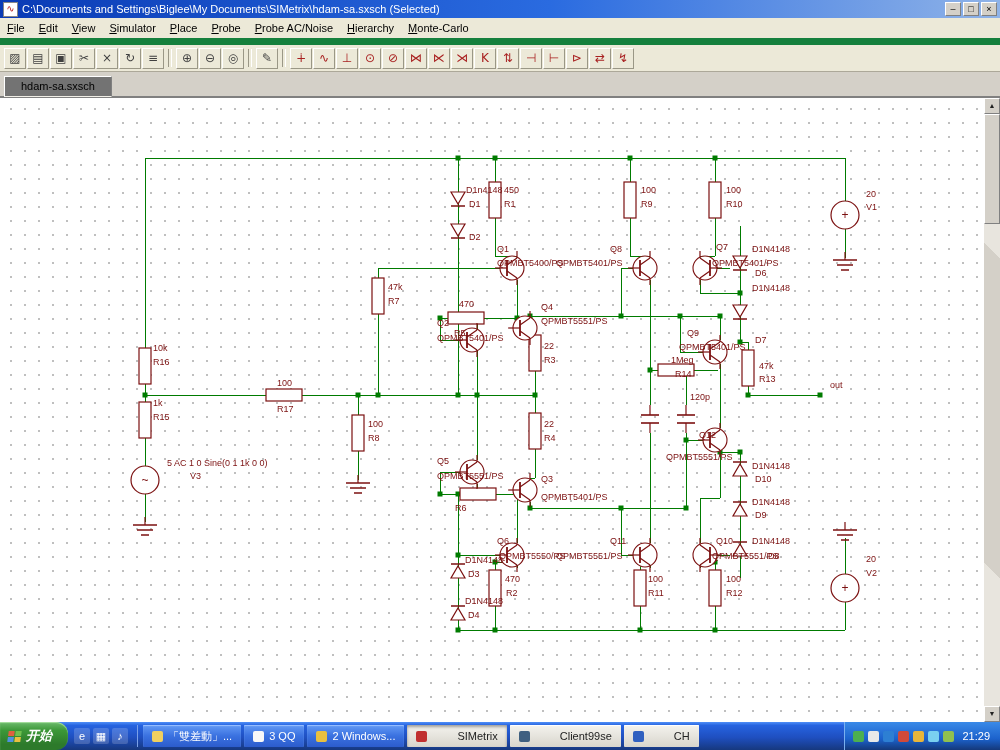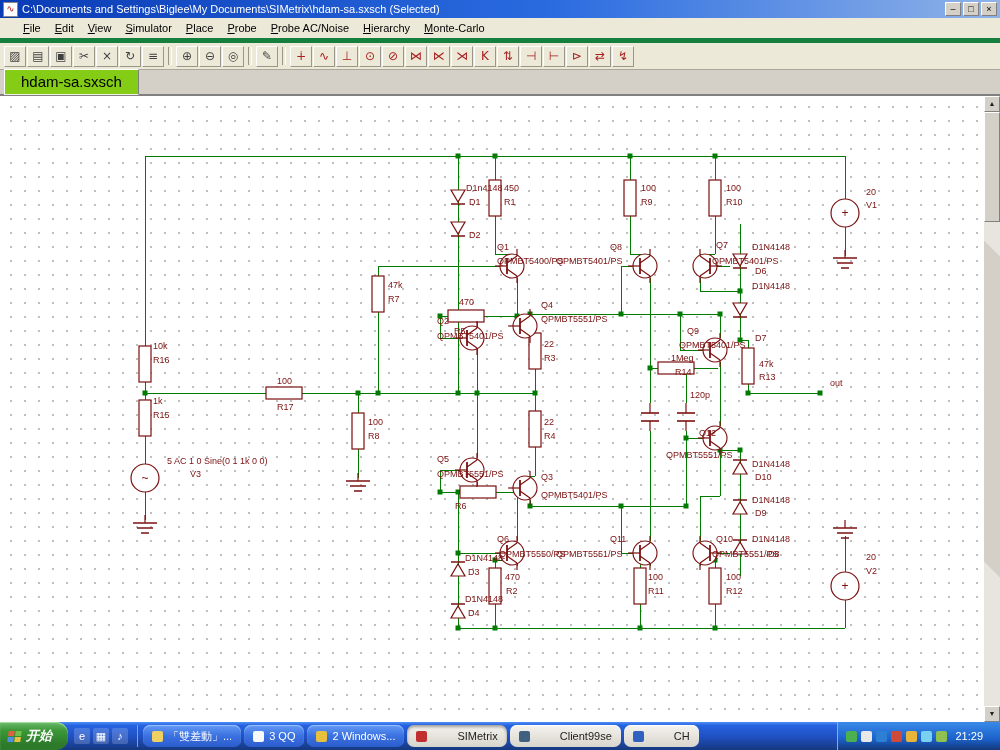--- a/index.html
+++ b/index.html
@@ -6,31 +6,31 @@
   body{font-family:"Liberation Sans",sans-serif;}
   .screen{position:relative;width:1000px;height:750px;background:#d4d0c8;}
   .window{position:absolute;top:0;left:0;width:1000px;height:722px;display:flex;flex-direction:column;background:#ece9d8;}
   
   .titlebar{height:18px;background:linear-gradient(90deg,#0a3bb5 0%,#2a6be0 55%,#8fb3e8 100%);display:flex;align-items:center;padding:0 3px;gap:4px;}
   .app-icon{width:13px;height:13px;background:#fff;border:1px solid #888;color:#b01010;font-size:10px;line-height:12px;text-align:center;flex:none;}
   .title{color:#fff;font-size:11px;font-weight:normal;white-space:nowrap;overflow:hidden;flex:1;}
   .tb-btns{display:flex;gap:2px;flex:none;}
   .tbtn{width:16px;height:14px;background:#d4d0c8;border:1px solid;border-color:#fff #808080 #808080 #fff;font-size:9px;line-height:11px;text-align:center;padding:0;font-family:"Liberation Sans",sans-serif;}
   
-  .menubar{height:20px;background:#ece9d8;display:flex;align-items:center;padding-left:16px;border-bottom:5px solid #15803d;}
+  .menubar{height:20px;background:#ece9d8;display:flex;align-items:center;padding-left:0;border-bottom:7px solid #15803d;}
   .menu-item{font-size:11px;padding:3px 7px;color:#000;cursor:default;}
   .menu-item u{text-decoration:underline;}
   
   .toolbar{height:26px;background:#ece9d8;display:flex;align-items:center;padding-left:4px;gap:1px;border-bottom:1px solid #aca899;}
   .tb-btn{width:22px;height:21px;background:#ece9d8;border:1px solid;border-color:#fff #9a9786 #9a9786 #fff;font-size:12px;line-height:18px;text-align:center;padding:0;color:#404040;font-family:"DejaVu Sans",sans-serif;}
   .tb-btn.red{color:#a82020;}
   .tb-sep{width:2px;height:18px;border-left:1px solid #9a9786;border-right:1px solid #fff;margin:0 3px;}
   
   .tabbar{height:24px;background:#d4d0c8;display:flex;align-items:flex-end;padding-left:4px;border-bottom:1px solid #808080;}
-  .tab{background:#84cc16;border:1px solid;border-color:#fff #808080 #f1efe7 #fff;padding:3px 16px 4px 16px;font-size:15px;margin-bottom:-1px;}
+  .tab{background:#737373;border:1px solid;border-color:#fff #808080 #f1efe7 #fff;padding:3px 16px 4px 16px;font-size:11px;margin-bottom:-1px;}
   
   .canvas-wrap{flex:1;position:relative;background:#fff;border-top:1px solid #808080;}
   .grid{position:absolute;left:0;top:0;right:16px;bottom:0;background-color:#fff;background-image:radial-gradient(#bfbfbf 0.9px,transparent 1px);background-size:14px 14px;background-position:4px 4px;}
   #schematic{position:absolute;left:0;top:0;}
   .vscroll{position:absolute;right:0;top:0;bottom:0;width:16px;background:#d4d0c8;background-image:linear-gradient(45deg,#e8e5de 25%,transparent 25%,transparent 75%,#e8e5de 75%);}
   .sbtn{position:absolute;left:0;width:16px;height:16px;background:#d4d0c8;border:1px solid;border-color:#fff #808080 #808080 #fff;font-size:7px;text-align:center;line-height:14px;color:#222;box-sizing:border-box;}
   .sbtn.up{top:0;}
   .sbtn.down{bottom:0;}
   .sthumb{position:absolute;left:0;top:16px;width:16px;height:110px;background:#d4d0c8;border:1px solid;border-color:#fff #808080 #808080 #fff;box-sizing:border-box;}
   
@@ -40,26 +40,26 @@
   .w1{width:140px;} .w2{width:128px;} .w3{width:152px;} .w4{width:140px;} .w5{width:150px;} .fill{flex:1;}
   
   .taskbar{position:absolute;left:0;bottom:0;width:1000px;height:28px;background:linear-gradient(180deg,#4f8ff7 0%,#2663e0 12%,#1f4fc0 55%,#16387e 100%);display:flex;align-items:center;}
   .start-btn{height:28px;background:linear-gradient(180deg,#6dbb6d 0%,#3c9838 30%,#2d7a2b 80%);border-radius:0 12px 12px 0;display:flex;align-items:center;gap:5px;padding:0 16px 0 8px;color:#fff;font-size:13px;font-weight:bold;font-style:italic;box-shadow:inset 0 1px 1px #a8e0a0;flex:none;}
   .winlogo{display:grid;grid-template-columns:6px 6px;grid-template-rows:5px 5px;gap:1px;transform:skewX(-8deg);}
   .winlogo i{display:block;}
   .ql{display:flex;align-items:center;gap:3px;padding:0 6px;flex:none;}
   .ql-icon{width:16px;height:16px;font-size:11px;line-height:16px;text-align:center;color:#fff;background:rgba(255,255,255,.18);border-radius:2px;}
   .tb-div{width:1px;height:22px;background:#7aa0e8;margin:0 3px;flex:none;}
   .taskbtns{display:flex;gap:3px;flex:1;padding:0 2px;overflow:hidden;}
-  .taskbtn{height:22px;border-radius:7px;display:flex;align-items:center;gap:5px;padding:0 9px;font-size:11px;white-space:nowrap;flex:none;}
+  .taskbtn{height:22px;border-radius:1px;display:flex;align-items:center;gap:5px;padding:0 9px;font-size:11px;white-space:nowrap;flex:none;}
   .taskbtn.blue{background:linear-gradient(180deg,#639af5 0%,#3a71e0 50%,#2c5ccc 100%);color:#fff;box-shadow:inset 0 1px 1px #9cc0ff;}
   .taskbtn.pale{background:linear-gradient(180deg,#f4f3ee 0%,#d8d5cc 100%);color:#222;box-shadow:inset 0 1px 1px #fff;gap:30px;}
   .taskbtn.active{box-shadow:inset 0 2px 3px rgba(0,0,0,.35);}
   .tb-ico{width:11px;height:11px;border-radius:2px;flex:none;}
-  .tray{height:28px;background:linear-gradient(180deg,#3a8ae8 0%,#1c62cc 60%,#14387a 100%);border-left:1px solid #7ab0f0;display:flex;align-items:center;gap:4px;padding:0 17px 0 8px;flex:none;}
+  .tray{height:28px;background:linear-gradient(180deg,#3a8ae8 0%,#1c62cc 60%,#14387a 100%);border-left:1px solid #7ab0f0;display:flex;align-items:center;gap:4px;padding:0 10px 0 8px;flex:none;}
   .tray-ico{width:11px;height:11px;border-radius:2px;}
   .clock{color:#fff;font-size:11px;margin-left:4px;}
 </style>
 </head>
 <body>
 
 <div class="screen">
   <div class="window">
 
     <div class="titlebar">

